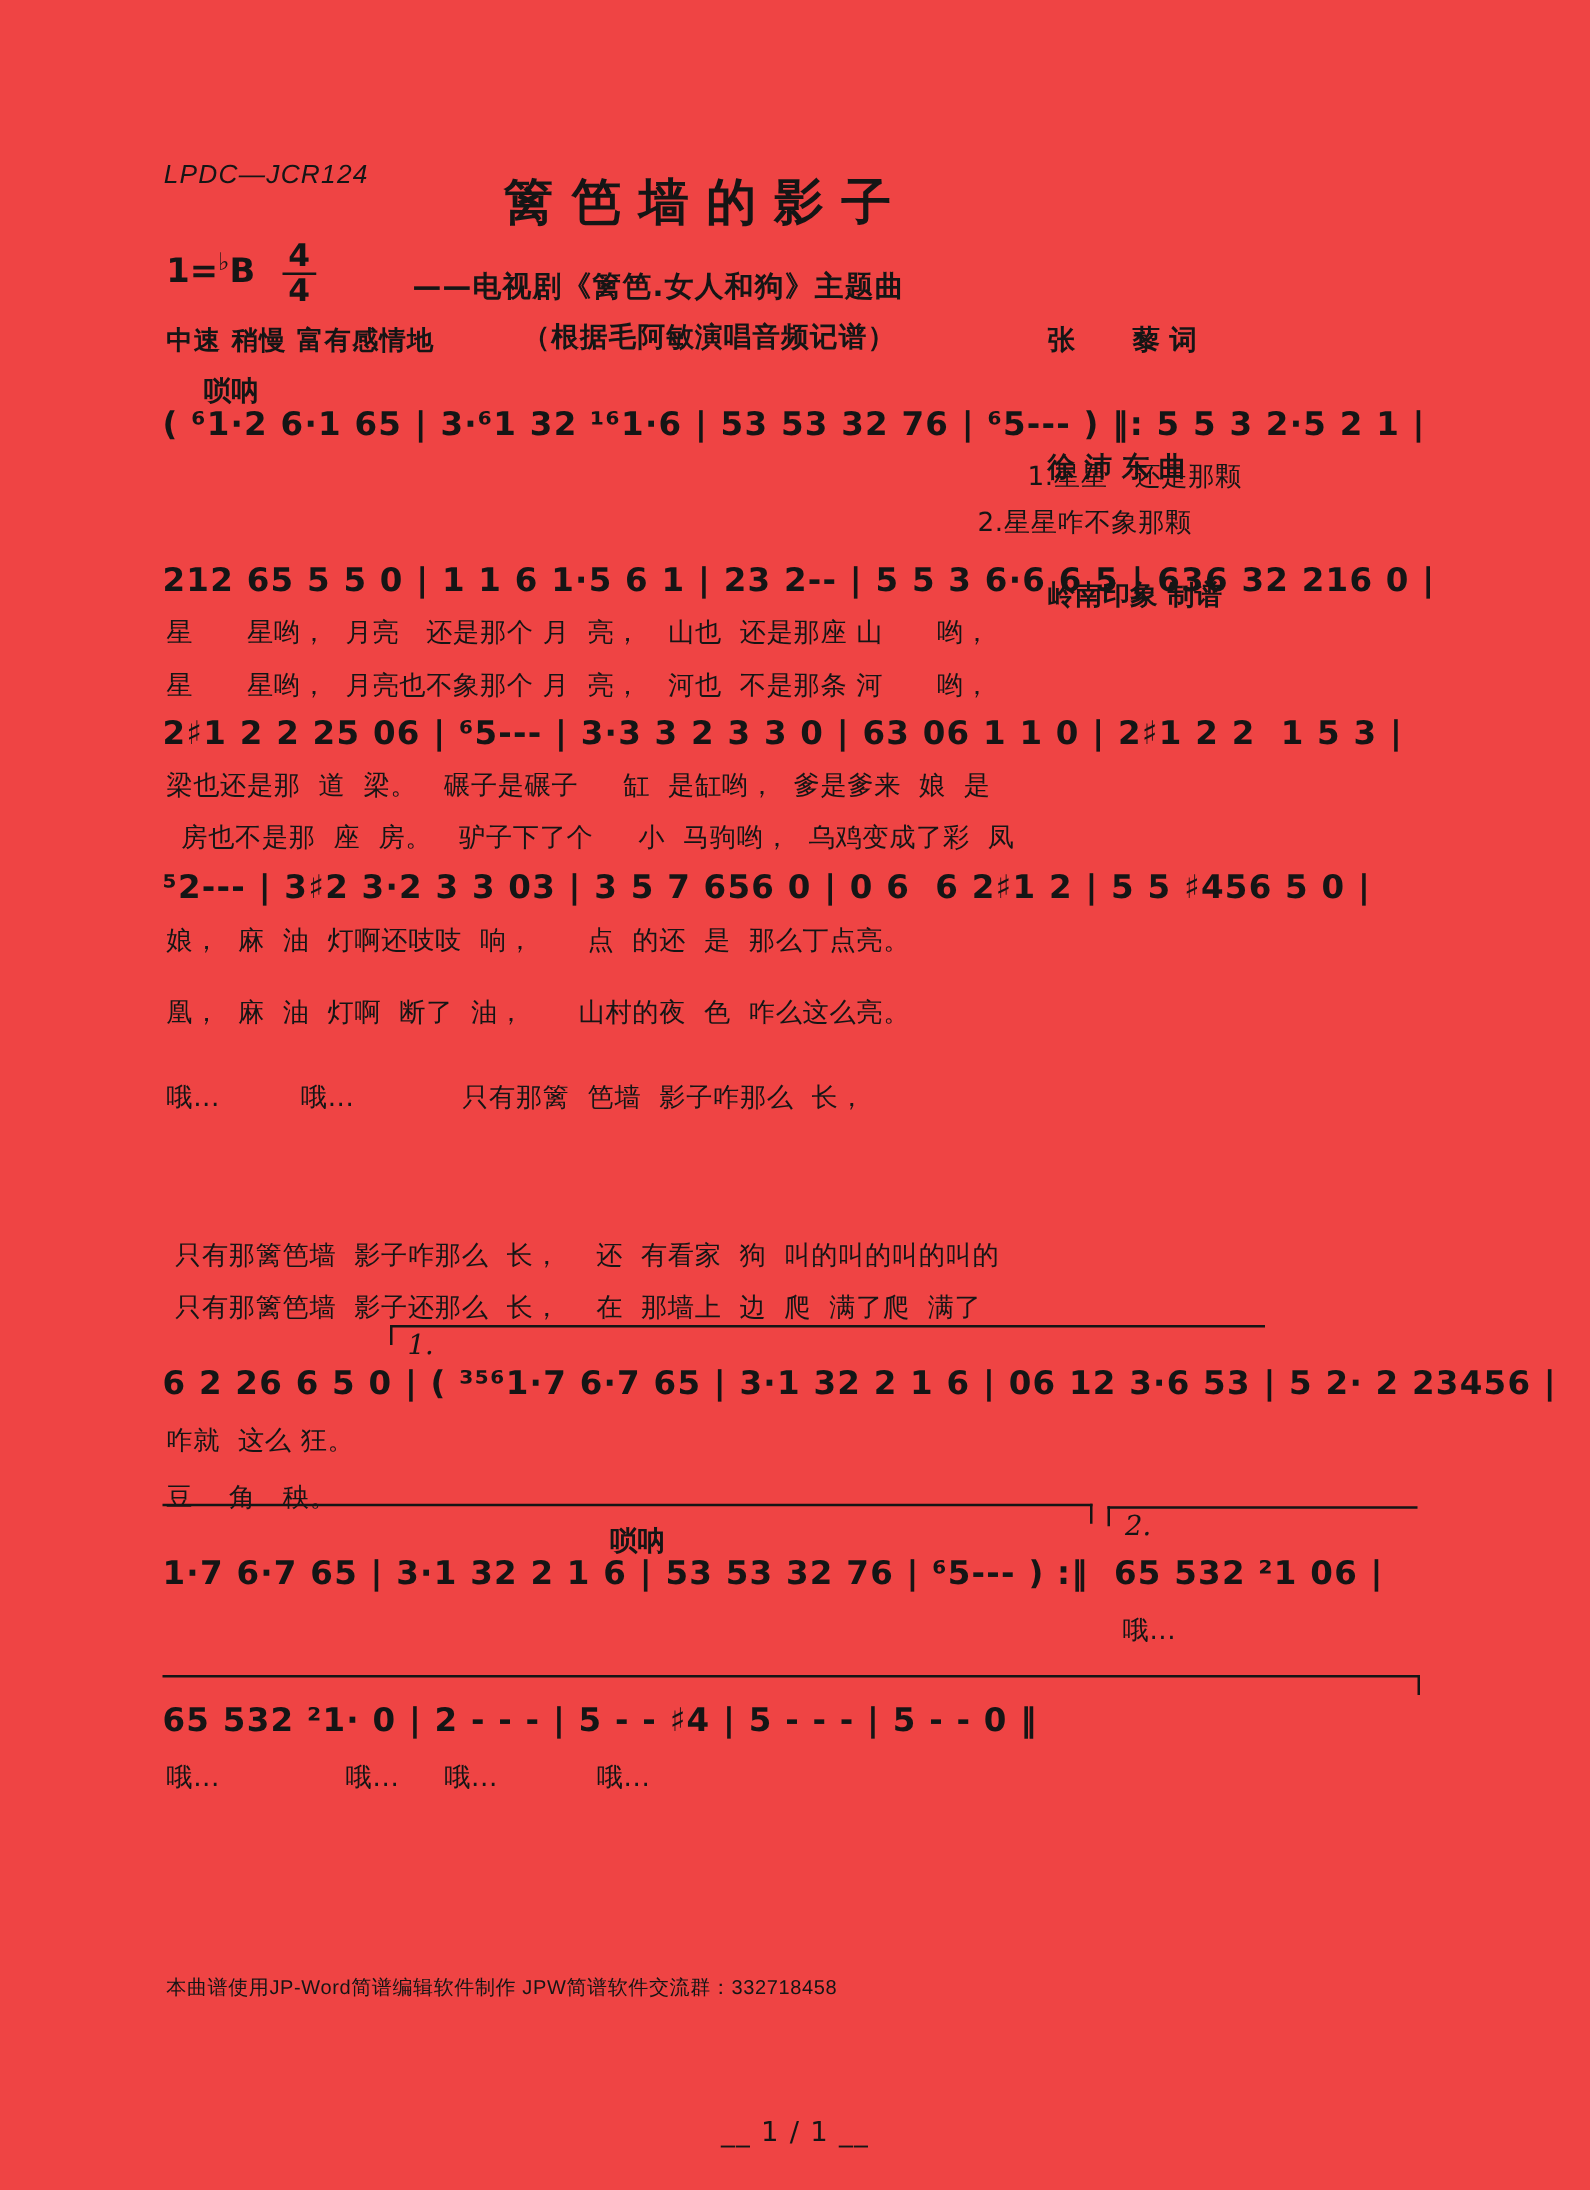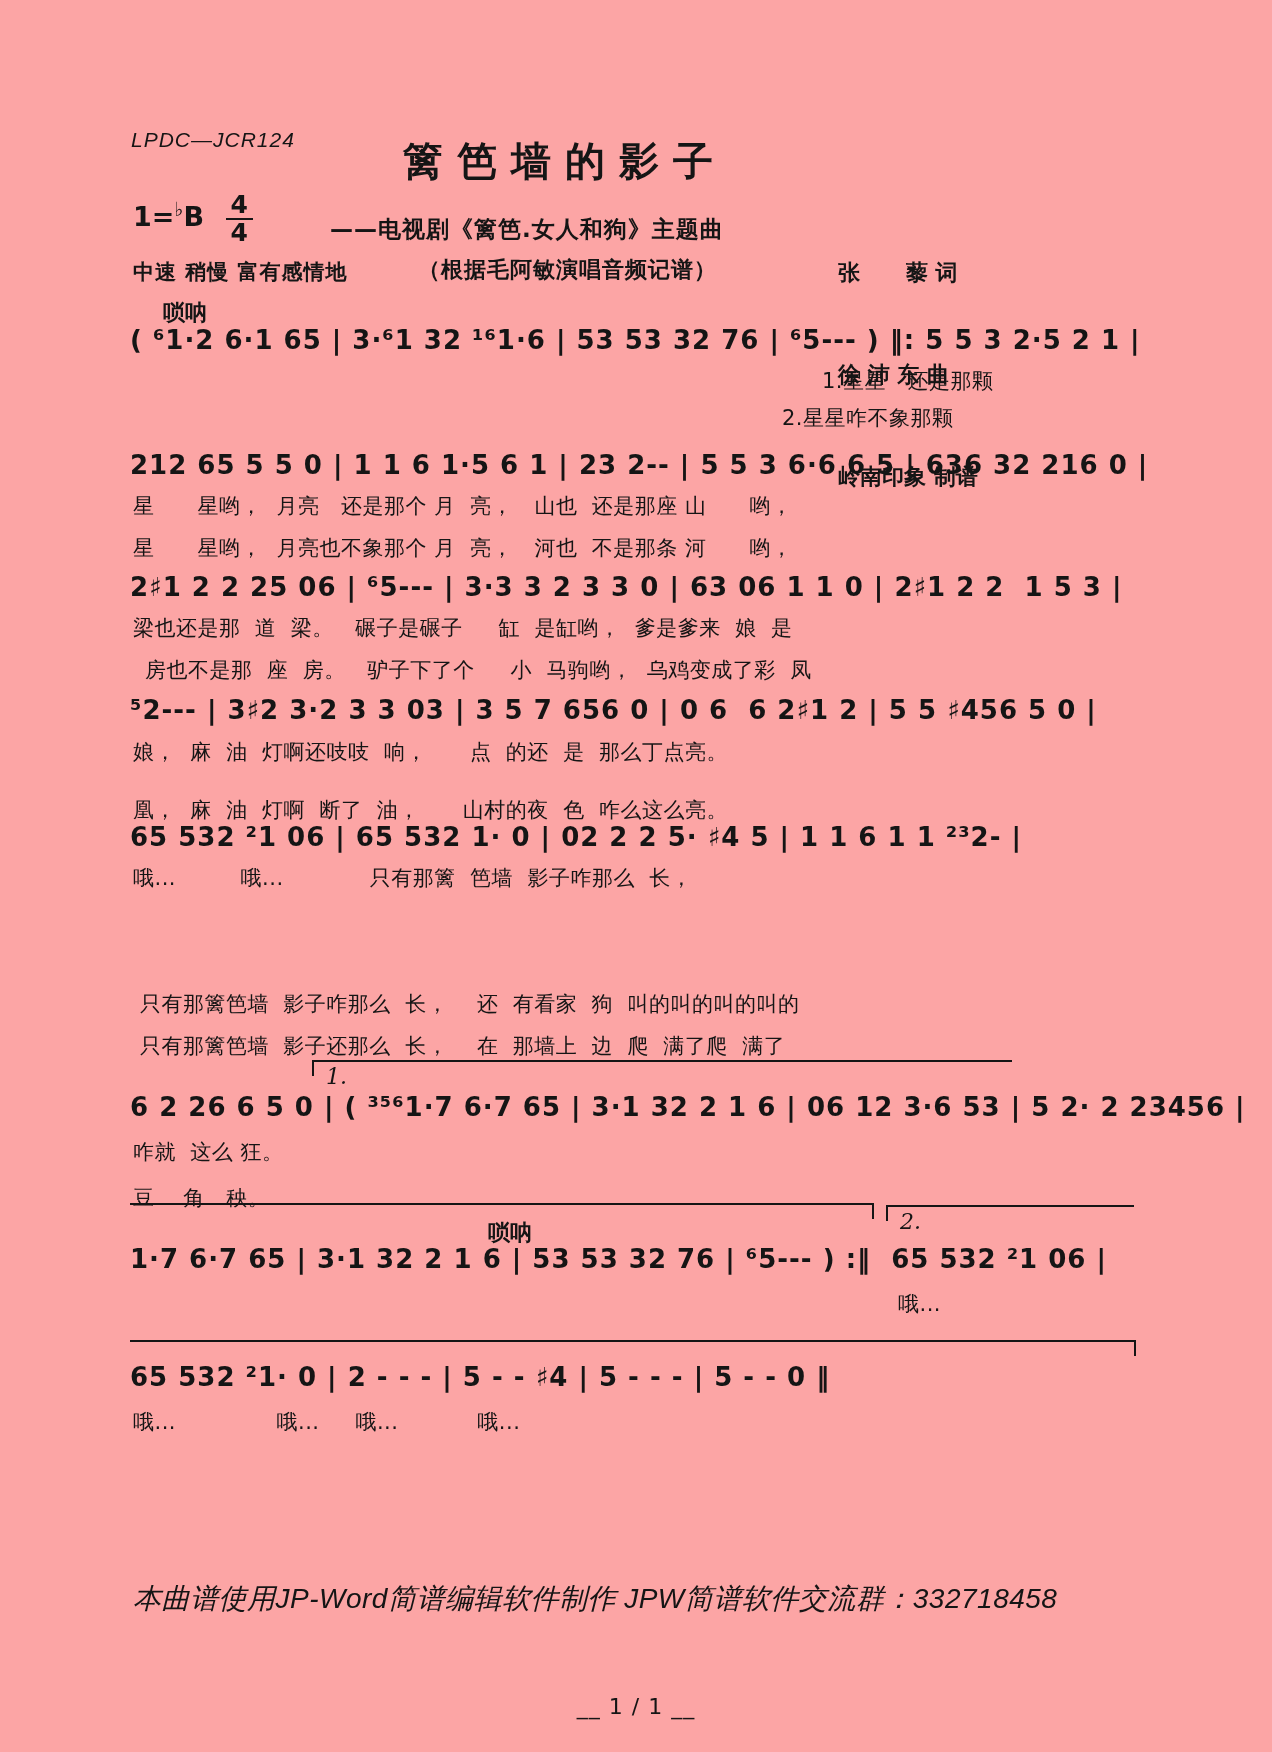--- a/index.html
+++ b/index.html
@@ -1,20 +1,20 @@
 <!DOCTYPE html>
 <html><head>
 <meta charset="utf-8">
 <style>
   html,body{margin:0;padding:0;background:#e8e8e8;}
   .page{
     position:relative;
     width:1272px;height:1752px;
     margin:0 auto;
-    background:#fca5a5;
+    background:#ef4444;
     color:#151515;
     font-family:"DejaVu Sans","Liberation Sans",sans-serif;
     overflow:hidden;
   }
   .abs{position:absolute;}
   .catalog{
     left:131px;top:128px;
     font-size:21px;font-style:italic;letter-spacing:1px;
     font-family:"Liberation Sans",sans-serif;
   }
@@ -63,21 +63,21 @@
   .lyric{
     font-size:21px;white-space:pre;letter-spacing:0.5px;
   }
   .volta-label{
     font-size:22px;font-style:italic;
     font-family:"DejaVu Serif","Liberation Serif",serif;
   }
   .vline-open-left{border-top:2px solid #151515;border-left:2px solid #151515;height:14px;}
   .vline-open-right{border-top:2px solid #151515;border-right:2px solid #151515;height:14px;}
   .footer-line{
-    font-size:28px;font-style:italic;letter-spacing:0.5px;
+    font-size:16px;letter-spacing:0.5px;
     font-family:"Liberation Sans",sans-serif;
   }
   .pageno{
     left:0;right:0;top:1694px;text-align:center;
     font-size:22px;letter-spacing:1px;
   }
 </style>
 </head>
 <body>
 
@@ -112,21 +112,20 @@
   <div class="abs lyric" style="left:133px;top:534px;">星      星哟，  月亮也不象那个 月  亮，   河也  不是那条 河      哟，</div>
 
   <div class="abs notation" style="left:130px;top:572px;">2♯1 2 2 25 06 | ⁶5--- | 3·3 3 2 3 3 0 | 63 06 1 1 0 | 2♯1 2 2  1 5 3 |</div>
   <div class="abs lyric" style="left:133px;top:614px;">梁也还是那  道  梁。   碾子是碾子     缸  是缸哟，  爹是爹来  娘  是</div>
   <div class="abs lyric" style="left:133px;top:656px;margin-left:12px;">房也不是那  座  房。   驴子下了个     小  马驹哟，  乌鸡变成了彩  凤</div>
 
   <div class="abs notation" style="left:130px;top:695px;">⁵2--- | 3♯2 3·2 3 3 03 | 3 5 7 656 0 | 0 6  6 2♯1 2 | 5 5 ♯456 5 0 |</div>
   <div class="abs lyric" style="left:133px;top:738px;">娘，  麻  油  灯啊还吱吱  响，      点  的还  是  那么丁点亮。</div>
   <div class="abs lyric" style="left:133px;top:796px;">凰，  麻  油  灯啊  断了  油，      山村的夜  色  咋么这么亮。</div>
 
-  <div class="abs notation" style="left:130px;top:822px;">65 532 ²1 06 | 65 532 1· 0 | 02 2 2 5· ♯4 5 | 1 1 6 1 1 ²³2- |</div>
   <div class="abs lyric" style="left:133px;top:864px;">哦...         哦...            只有那篱  笆墙  影子咋那么  长，</div>
 
   <div class="abs lyric" style="left:140px;top:990px;">只有那篱笆墙  影子咋那么  长，    还  有看家  狗  叫的叫的叫的叫的</div>
   <div class="abs lyric" style="left:140px;top:1032px;">只有那篱笆墙  影子还那么  长，    在  那墙上  边  爬  满了爬  满了</div>
 
   <div class="abs vline-open-left" style="left:312px;top:1060px;width:698px;"></div>
   <div class="abs volta-label" style="left:326px;top:1064px;">1.</div>
   <div class="abs notation" style="left:130px;top:1092px;">6 2 26 6 5 0 | ( ³⁵⁶1·7 6·7 65 | 3·1 32 2 1 6 | 06 12 3·6 53 | 5 2· 2 23456 |</div>
   <div class="abs lyric" style="left:133px;top:1138px;">咋就  这么 狂。</div>
   <div class="abs lyric" style="left:133px;top:1184px;">豆    角   秧。</div>

